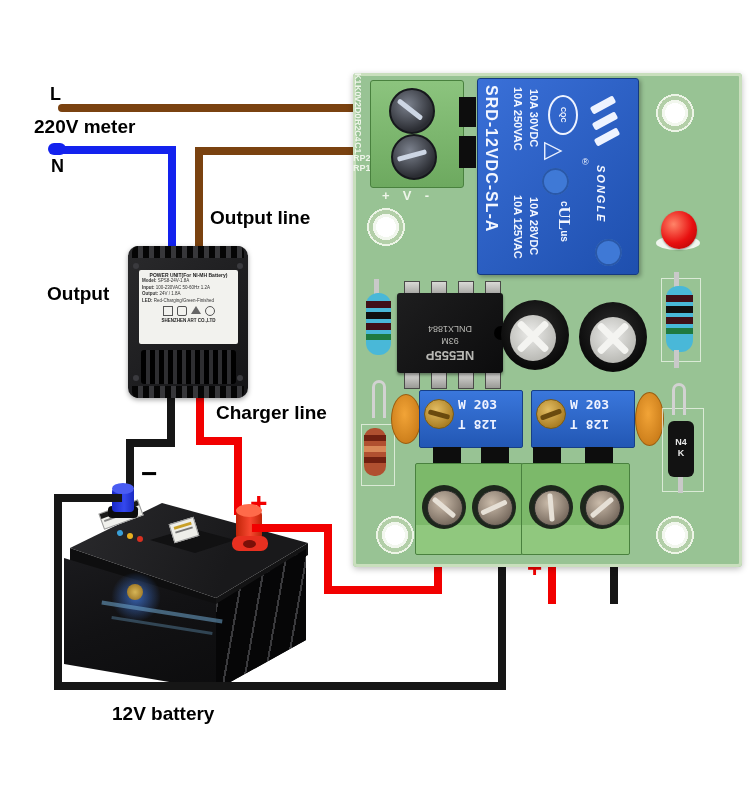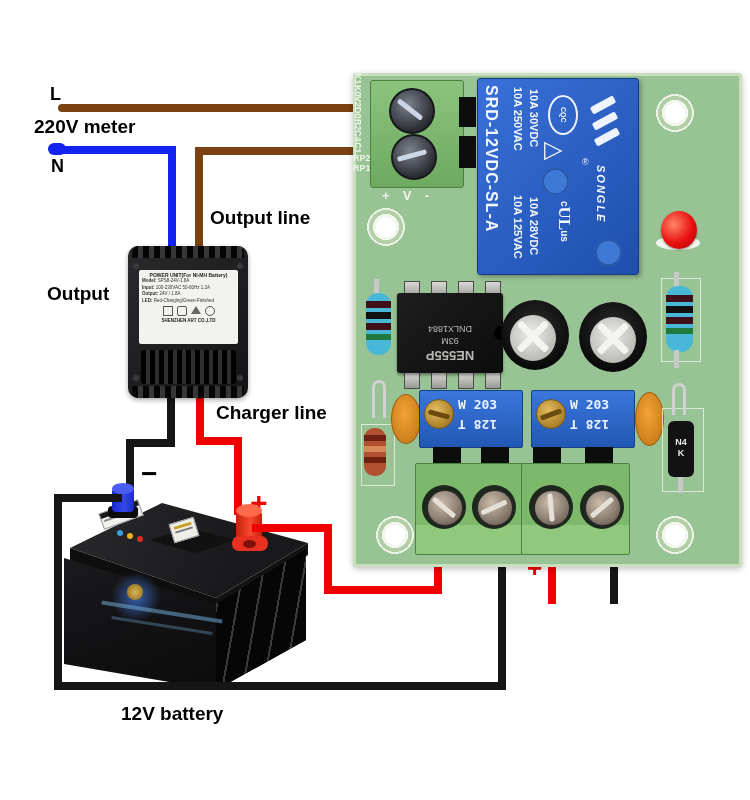--- a/index.html
+++ b/index.html
@@ -33,21 +33,21 @@
 <body>
 
 <div id="stage">
 
   <div class="a lbl" style="left:50px;top:84px;font-size:18px;">L</div>
   <div class="a lbl" style="left:34px;top:116px;">220V meter</div>
   <div class="a lbl" style="left:51px;top:156px;font-size:18px;">N</div>
   <div class="a lbl" style="left:210px;top:207px;">Output line</div>
   <div class="a lbl" style="left:47px;top:283px;">Output</div>
   <div class="a lbl" style="left:216px;top:402px;">Charger line</div>
-  <div class="a lbl" style="left:112px;top:703px;margin-left:9px;">12V battery</div>
+  <div class="a lbl" style="left:112px;top:703px;">12V battery</div>
 
   <div class="wire w-live" style="left:58px;top:104px;width:312px;height:8px;border-radius:4px;"></div>
   <div class="wire w-live" style="left:195px;top:147px;width:173px;height:8px;"></div>
   <div class="wire w-live" style="left:195px;top:147px;width:8px;height:107px;"></div>
   <div class="wire w-neu" style="left:48px;top:143px;width:18px;height:12px;border-radius:6px;"></div>
   <div class="wire w-neu" style="left:58px;top:146px;width:118px;height:8px;"></div>
   <div class="wire w-neu" style="left:168px;top:146px;width:8px;height:108px;"></div>
 
   <div class="wire w-neg" style="left:167px;top:394px;width:8px;height:52px;"></div>
   <div class="wire w-neg" style="left:126px;top:439px;width:49px;height:8px;"></div>

